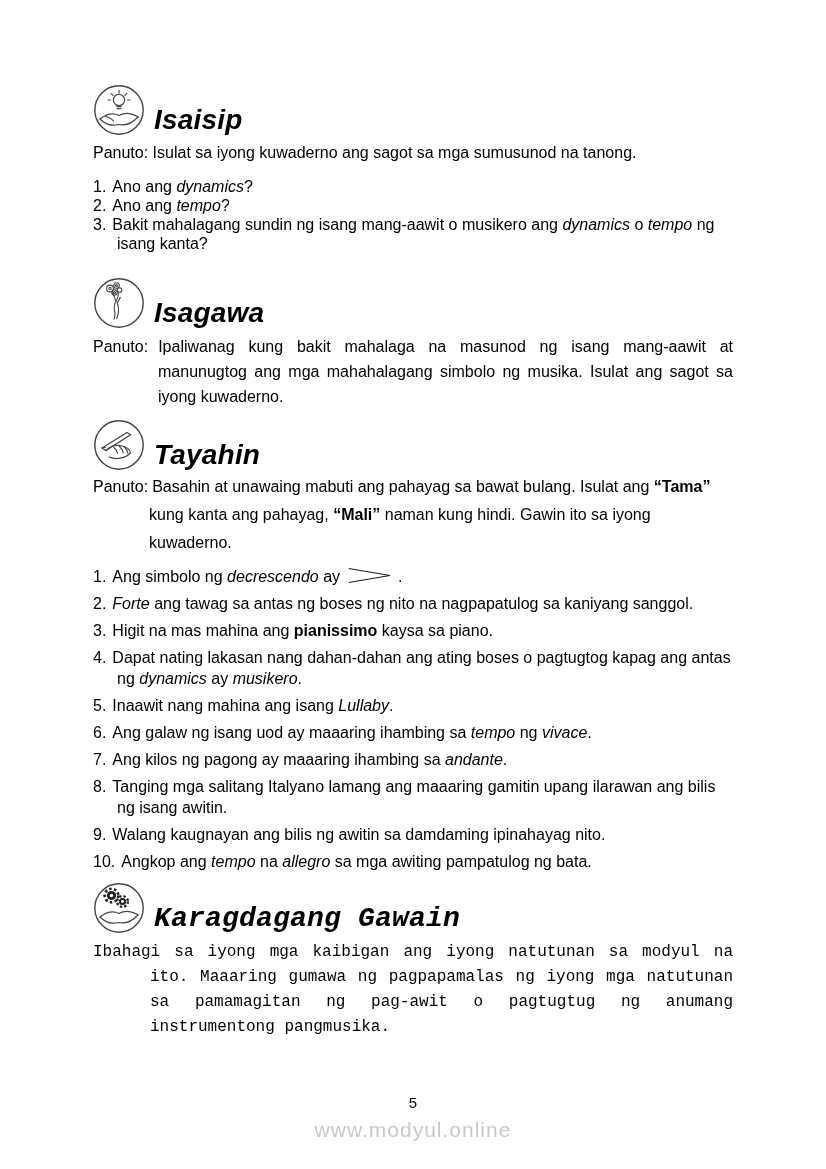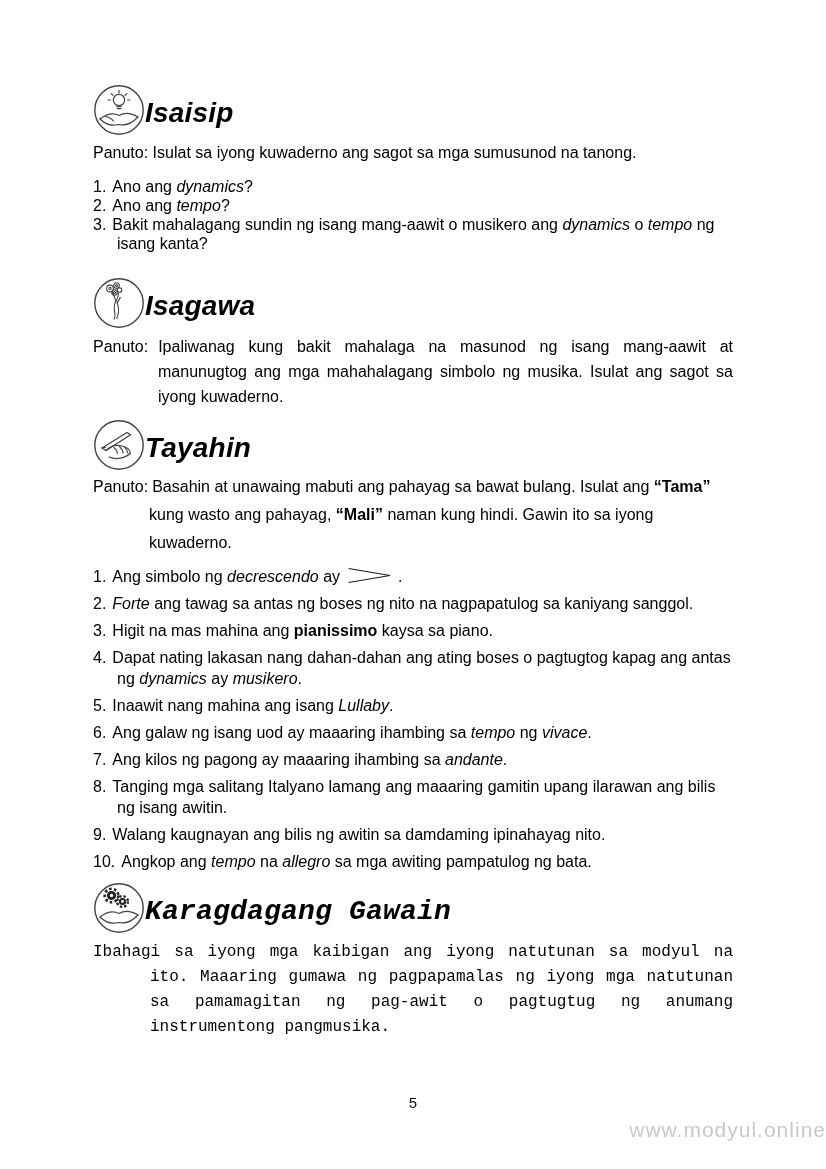--- a/index.html
+++ b/index.html
@@ -7,21 +7,21 @@
     position:relative;
     width:826px;height:1169px;
     background:#ffffff;
     box-sizing:border-box;
     padding:84px 93px 0 93px;
     font-family:"Liberation Sans","DejaVu Sans",sans-serif;
     color:#000;
     font-size:16px;
     overflow:hidden;
   }
-  .sec-head{display:flex;align-items:center;}
+  .sec-head{display:flex;align-items:flex-end;gap:9px;}
   .sec-icon{width:52px;height:52px;flex:0 0 auto;}
   .sec-title{
     font-size:28px;font-weight:bold;font-style:italic;
     letter-spacing:.2px;padding-top:6px;white-space:nowrap;
   }
   .it{font-style:italic;}
   .bd{font-weight:bold;text-align:right;}
   p{margin:0;}
 
   
@@ -53,21 +53,21 @@
   .sym-decrescendo::after{transform:rotate(-9.6deg);}
 
   
   .sec-karagdagang{margin-top:10px;font-family:Liberation Mono, monospace;}
   .s4-body{margin-top:6px;line-height:25px;text-align:justify;
     padding-left:57px;text-indent:-57px;}
 
   
   .page-number{position:absolute;left:0;right:0;top:1094px;text-align:center;
     font-size:15px;color:#111;}
-  .watermark{position:absolute;left:0;right:0;top:1118px;text-align:right;
+  .watermark{position:absolute;left:0;right:0;top:1118px;text-align:center;
     font-size:21px;letter-spacing:1px;color:#c9c9c9;}
 
   .stamp-stroke{stroke:#444;fill:none;}
 </style>
 </head>
 <body>
 
 <div class="page">
 
   <div class="sec-isaisip">
@@ -121,21 +121,21 @@
         <circle cx="26" cy="26" r="24.2" class="stamp-stroke" stroke-width="1.4"></circle>
         <g class="stamp-stroke" stroke="#333" stroke-width="1.2" stroke-linecap="round">
           <path d="M9 29L34 13.5l3.5 2.2L13 31.5z"></path>
           <path d="M9 29l3.3-.6"></path>
           <path d="M13 31.5c4-4 10-6 16-4.5 5 1.2 8 3.8 8.5 7-5.5 5.5-14 7-21.5 4"></path>
           <path d="M21 28.5c2 1.8 3.2 3.8 3.6 6M26.5 27.5c2 1.8 3.3 4 3.7 6.3M31.5 28c1.8 1.7 3 3.8 3.4 6"></path>
         </g>
       </svg>
       <div class="sec-title">Tayahin</div>
     </div>
-    <p class="s3-panuto"><span class="plabel">Panuto:</span><span><span>Basahin at unawaing mabuti ang pahayag sa bawat bulang.  Isulat ang </span><span class="bd">“Tama”</span><span> kung wasto ang pahayag, </span><span class="bd">“Mali”</span><span> naman kung hindi.  Gawin ito sa iyong kuwaderno.</span></span></p>
+    <p class="s3-panuto"><span class="plabel">Panuto:</span><span><span>Basahin at unawaing mabuti ang pahayag sa bawat bulang.  Isulat ang </span><span class="bd">“Tama”</span><span> kung kanta ang pahayag, </span><span class="bd">“Mali”</span><span> naman kung hindi.  Gawin ito sa iyong kuwaderno.</span></span></p>
     <div class="s3-list">
 
     <p class="t-item"><span class="num">1.</span><span><span>Ang simbolo ng </span><span class="it">decrescendo</span><span> ay </span><span class="sym-decrescendo"></span><span> .</span></span></p>
         <p class="t-item"><span class="num">2.</span><span><span class="it">Forte</span><span> ang tawag sa antas ng boses ng nito na nagpapatulog sa kaniyang sanggol.</span></span></p>
         <p class="t-item"><span class="num">3.</span><span><span>Higit na mas mahina ang </span><span class="bd">pianissimo</span><span> kaysa sa piano.</span></span></p>
         <p class="t-item"><span class="num">4.</span><span><span>Dapat nating lakasan nang dahan-dahan ang ating boses o pagtugtog kapag ang antas ng </span><span class="it">dynamics</span><span> ay </span><span class="it">musikero</span><span>.</span></span></p>
         <p class="t-item"><span class="num">5.</span><span><span>Inaawit nang mahina ang isang </span><span class="it">Lullaby</span><span>.</span></span></p>
         <p class="t-item"><span class="num">6.</span><span><span>Ang galaw ng isang uod ay maaaring ihambing sa </span><span class="it">tempo</span><span> ng </span><span class="it">vivace</span><span>.</span></span></p>
         <p class="t-item"><span class="num">7.</span><span><span>Ang kilos ng pagong ay maaaring ihambing sa </span><span class="it">andante</span><span>.</span></span></p>
         <p class="t-item"><span class="num">8.</span><span><span>Tanging mga salitang Italyano lamang ang maaaring gamitin upang ilarawan ang bilis ng isang awitin.</span></span></p>

